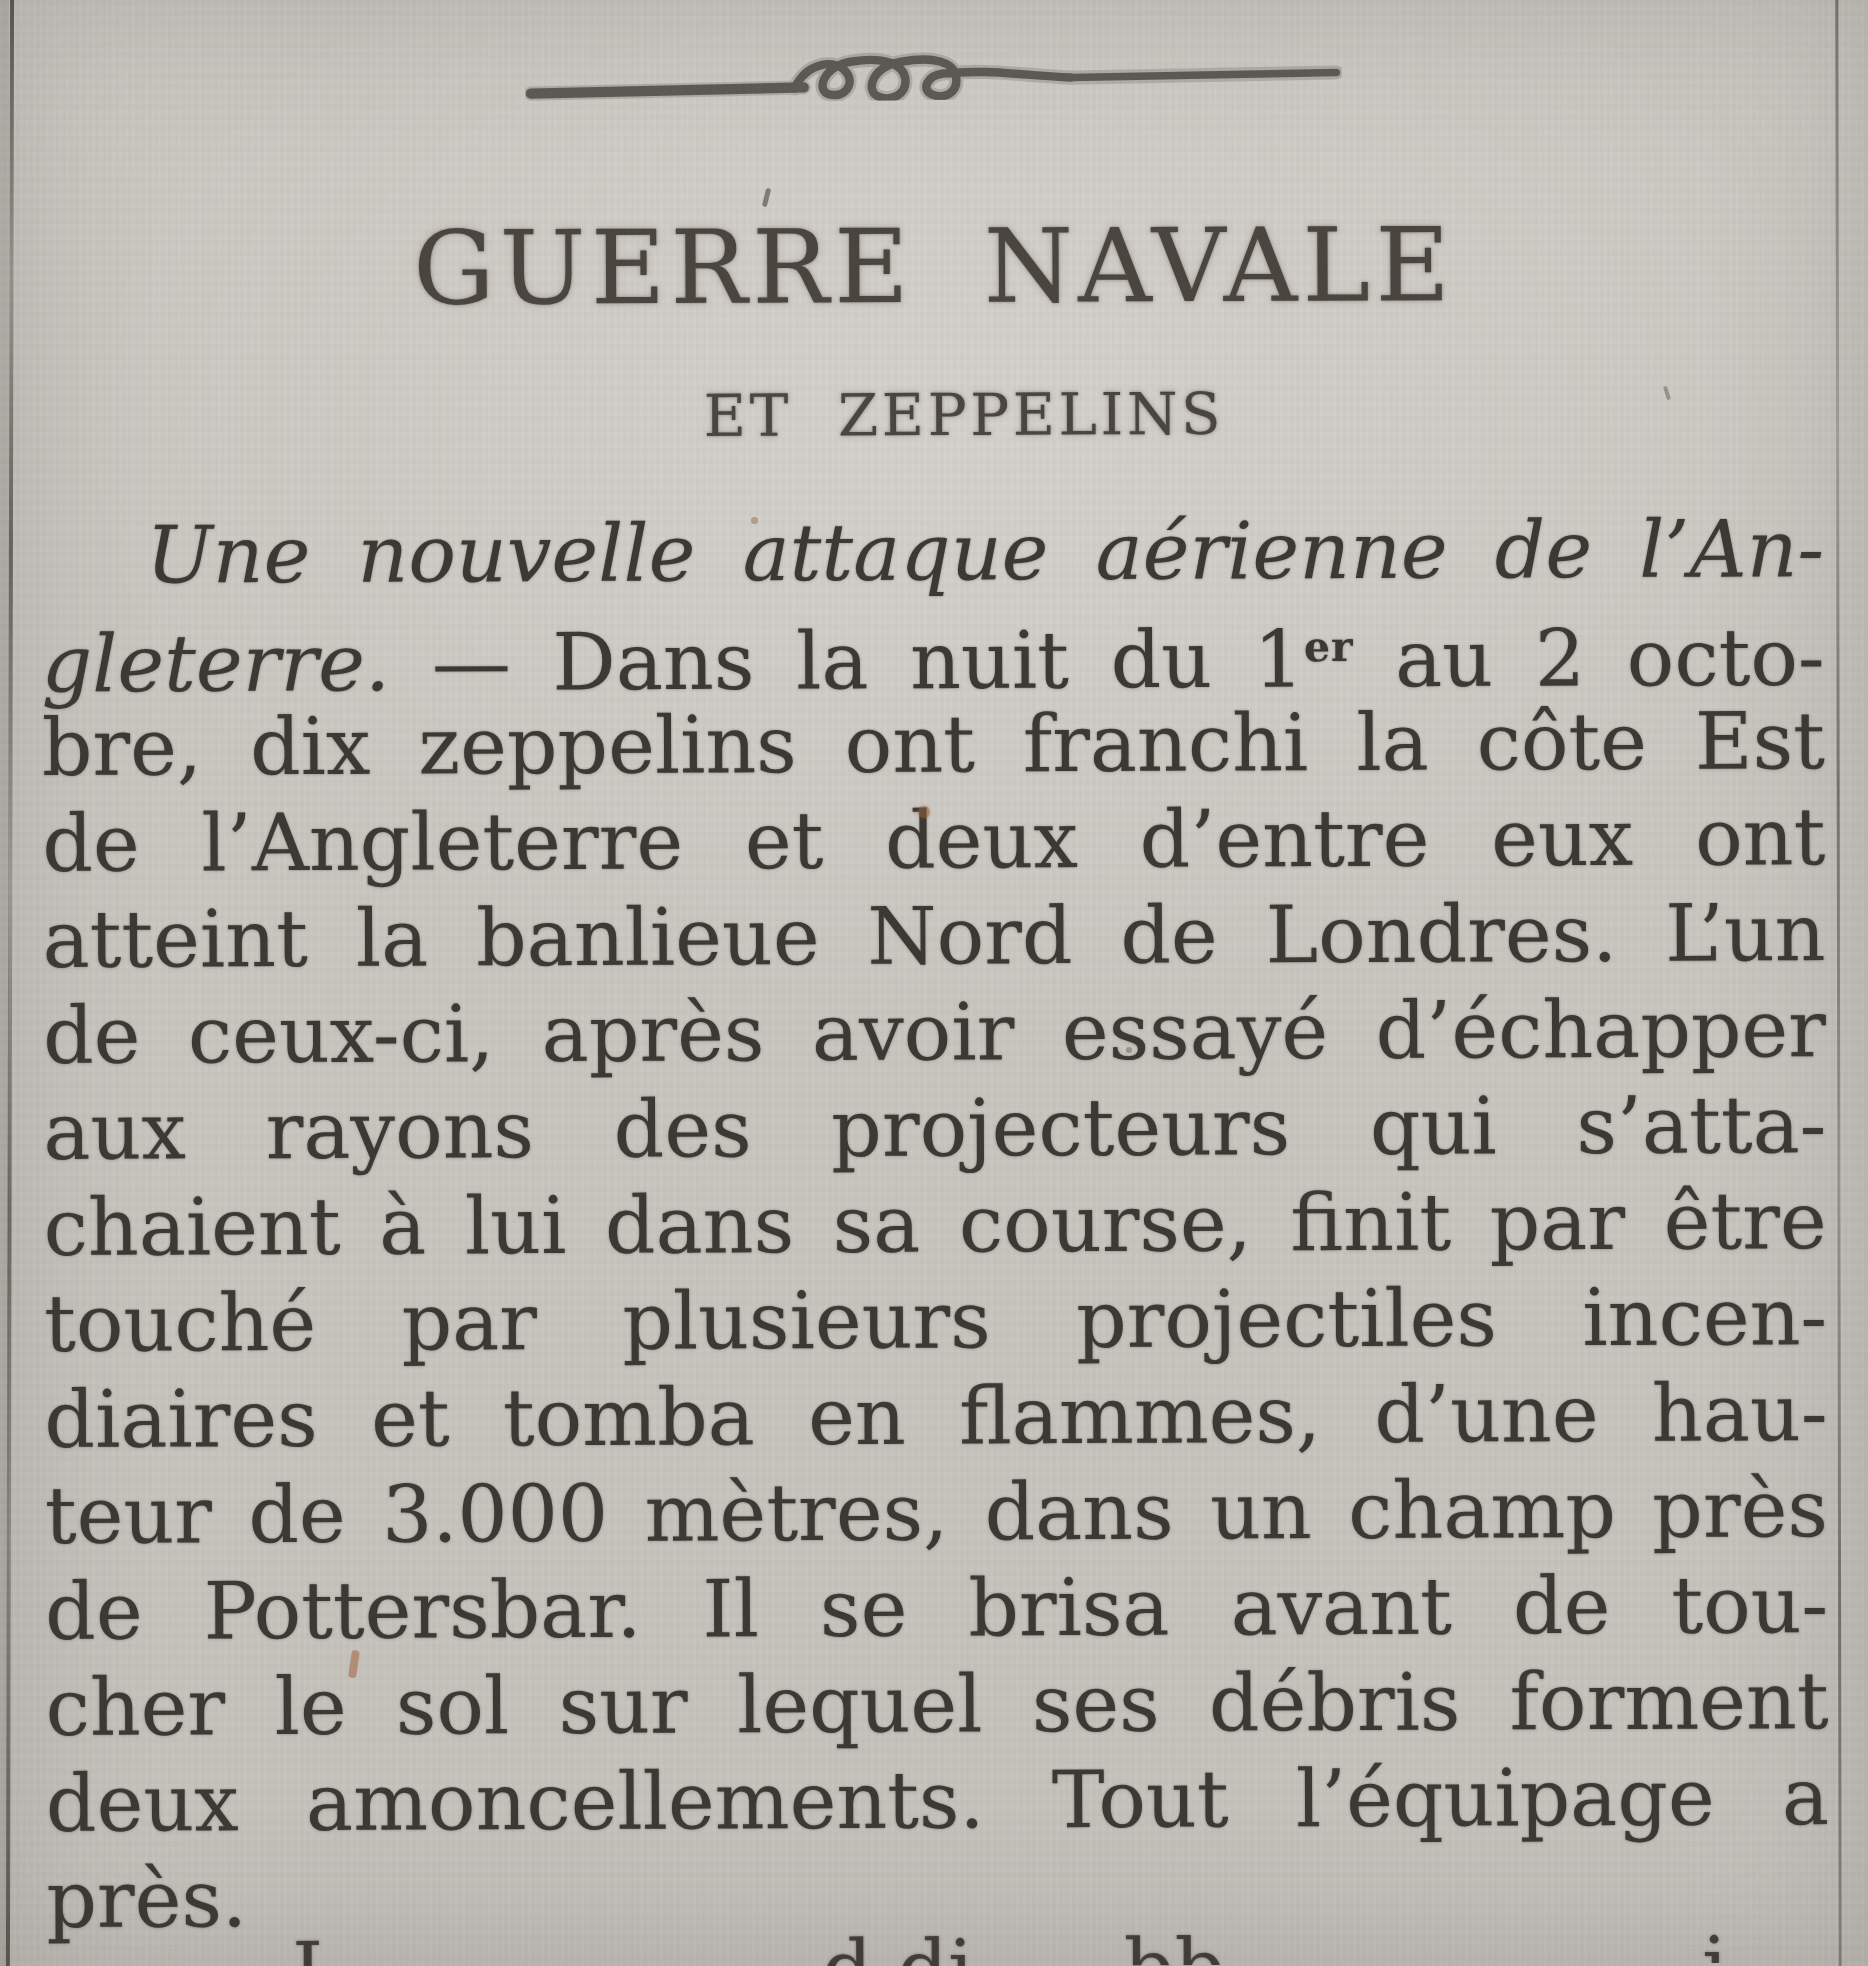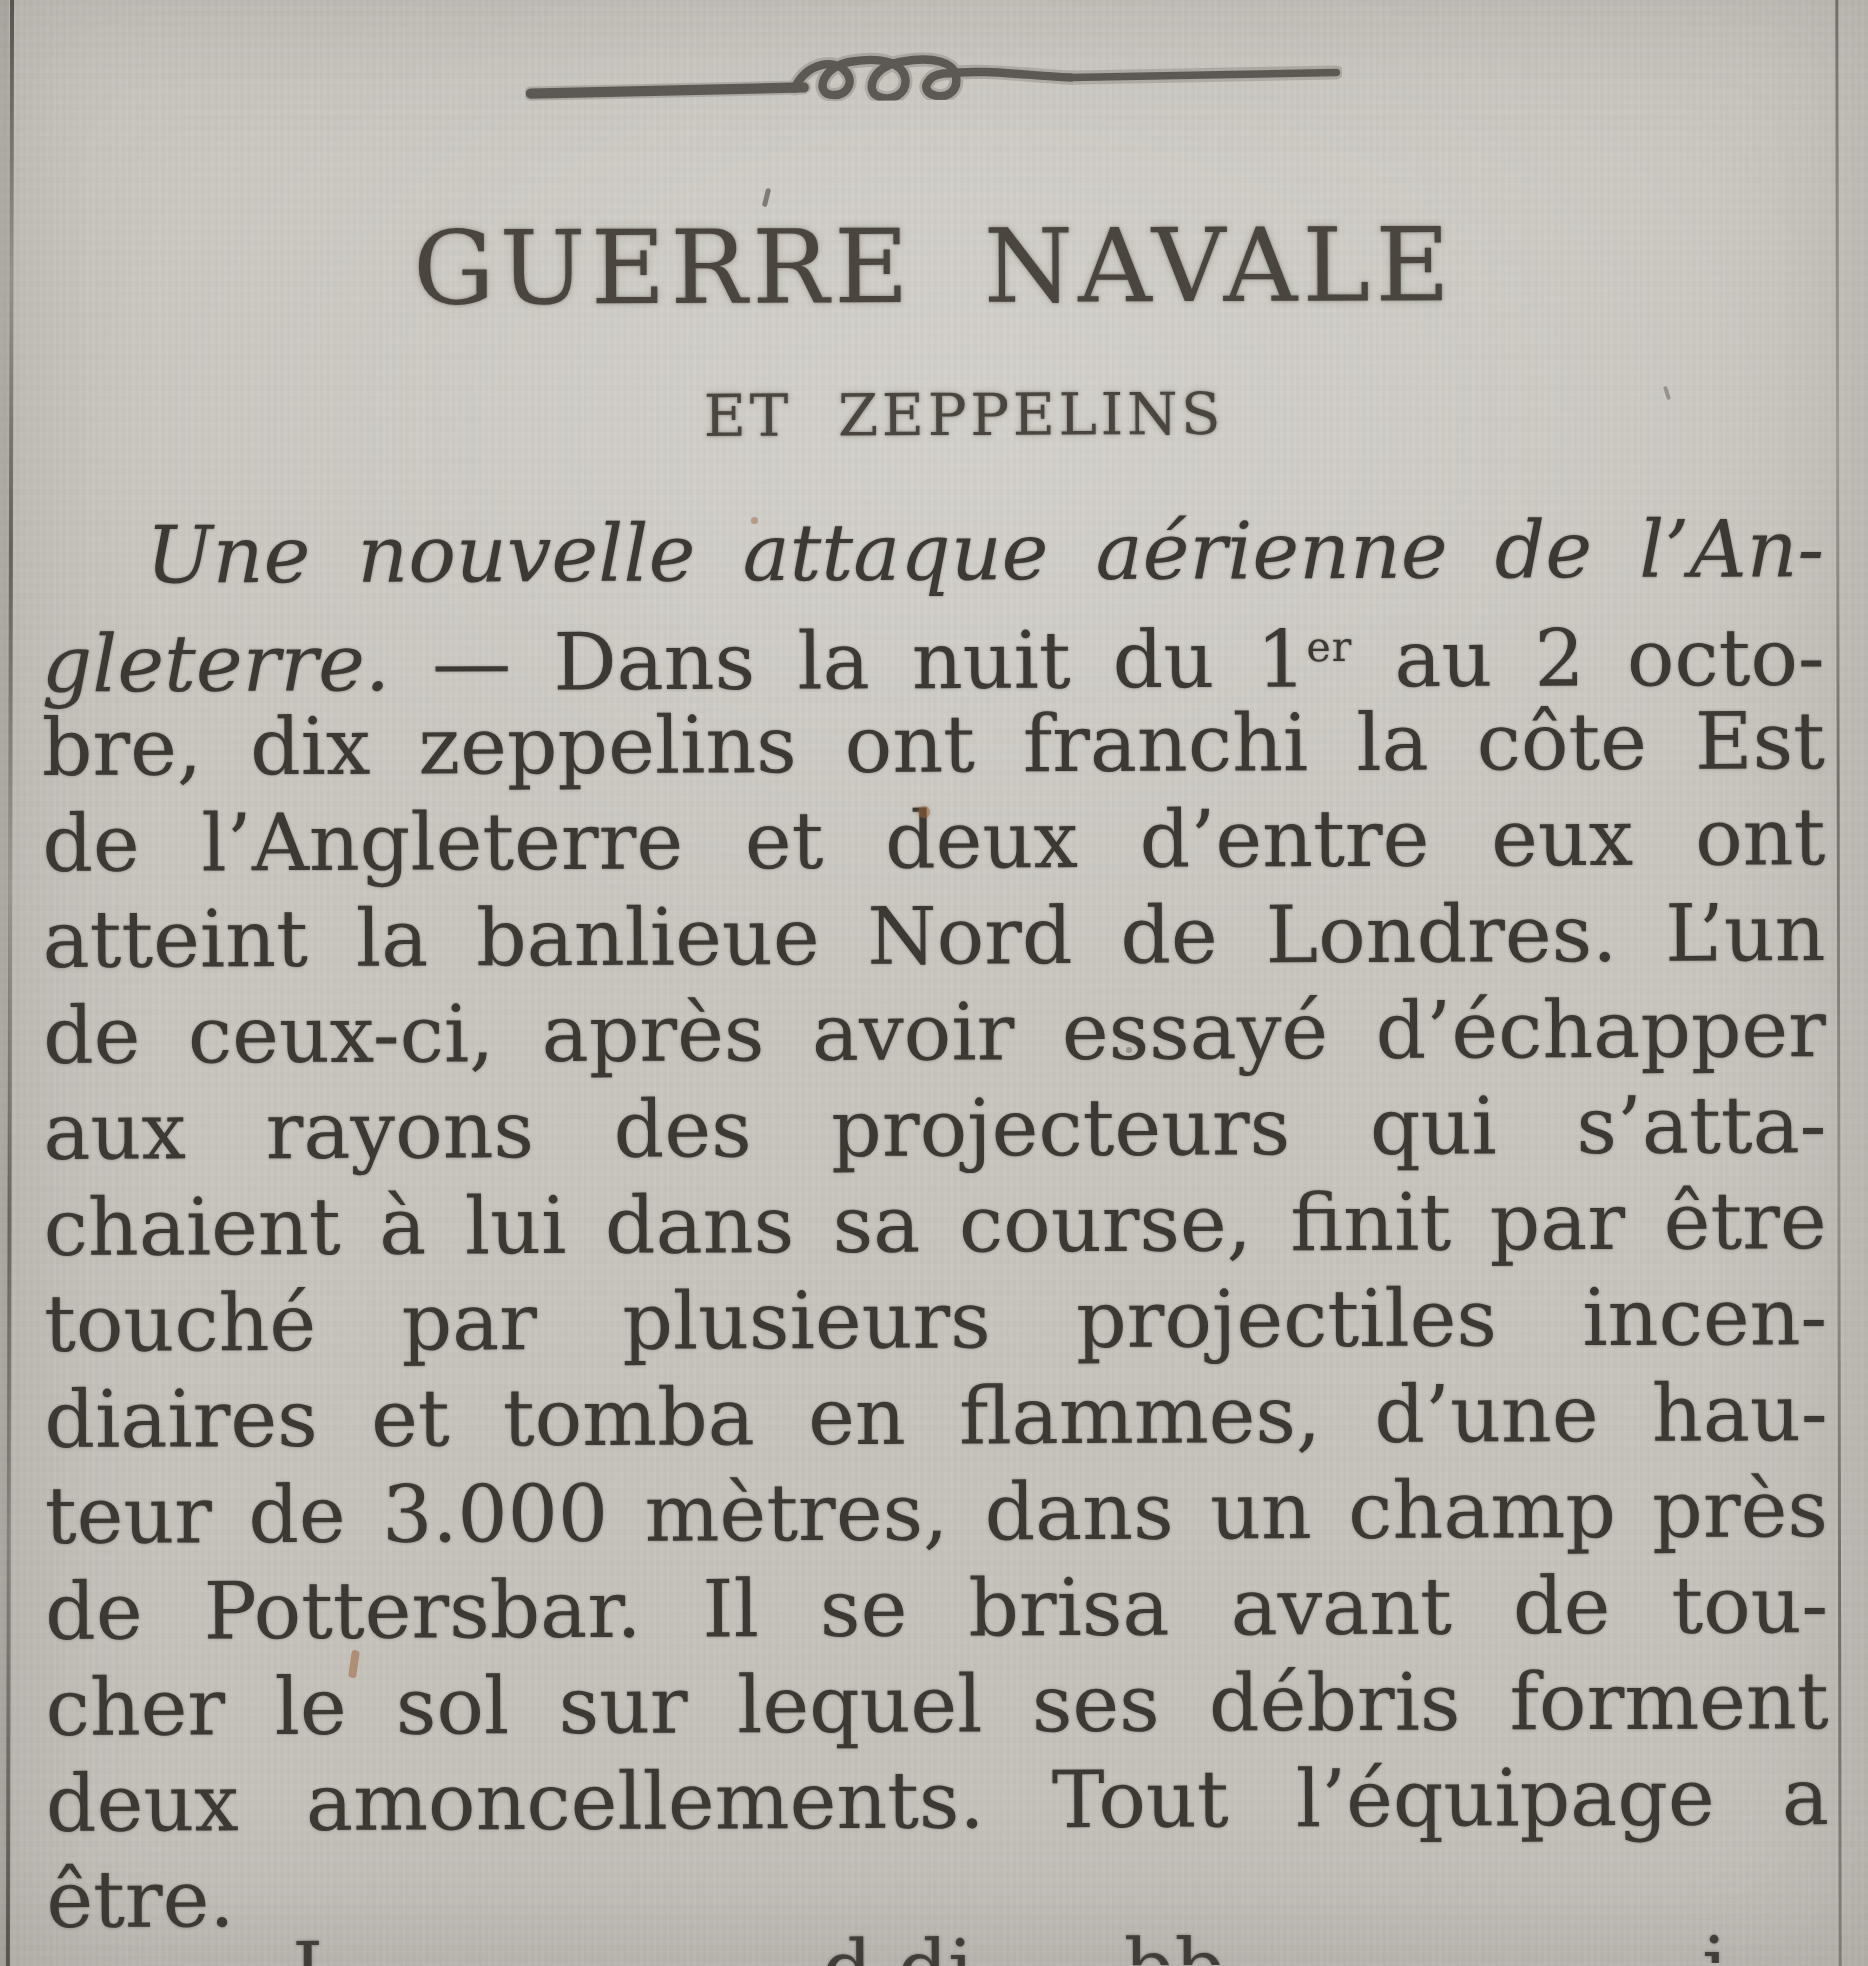--- a/index.html
+++ b/index.html
@@ -64,21 +64,21 @@
     font-size:79px;line-height:96px;
     color:var(--ink,#3c3833);
     text-shadow:0 0 1.9px rgba(58,54,49,0.45), 0 0.9px 3.8px rgba(58,54,49,0.12);
     transform:rotate(-0.22deg);transform-origin:0 0;
   }
   .line{text-align:justify;text-align-last:justify;white-space:nowrap;height:96px;}
   .line.just{white-space:normal;}
   .line.indent{text-indent:105px;}
   .line.no-just{text-align:left;text-align-last:left;}
   .it{font-style:italic;}
-  .sup{font-size:0.52em;vertical-align:0.62em;letter-spacing:0.02em;}
+  .sup{font-size:0.52em;vertical-align:0.62em;letter-spacing:0.02em;font-weight:bold;}
   .cutoff{
     position:absolute;left:41px;top:1921px;width:1783px;height:45px;overflow:hidden;
     font-size:79px;line-height:96px;white-space:pre;
     color:rgba(52,48,44,0.82);
     text-shadow:0 0 2.8px rgba(52,48,44,0.5);
     transform:rotate(-0.22deg);
   }
   .speck{position:absolute;border-radius:50%;}
   .speck.rust1{left:918px;top:806px;width:12.2px;height:12.2px;background:rgba(148,98,56,0.55);box-shadow:0 0 3.8px rgba(148,98,56,0.4);}
   .speck.fiber{left:350px;top:1650px;width:7.5px;height:28px;border-radius:3.8px;background:rgba(156,92,48,0.5);transform:rotate(8deg);}
@@ -124,21 +124,21 @@
       <div class="line just"><span>atteint la banlieue Nord de Londres. L’un</span></div>
       <div class="line just"><span>de ceux-ci, après avoir essayé d’échapper</span></div>
       <div class="line just"><span>aux rayons des projecteurs qui s’atta-</span></div>
       <div class="line just"><span>chaient à lui dans sa course, finit par être</span></div>
       <div class="line just"><span>touché par plusieurs projectiles incen-</span></div>
       <div class="line just"><span>diaires et tomba en flammes, d’une hau-</span></div>
       <div class="line just"><span>teur de 3.000 mètres, dans un champ près</span></div>
       <div class="line just"><span>de Pottersbar. Il se brisa avant de tou-</span></div>
       <div class="line just"><span>cher le sol sur lequel ses débris forment</span></div>
       <div class="line just"><span>deux amoncellements. Tout l’équipage a</span></div>
-      <div class="line just no-just"><span>être.</span></div>
+      <div class="line just no-just"><span>près.</span></div>
     </div>
 
   <div class="cutoff">          L                   d di      bb                   i       bi tt.</div>
 
   <div class="speck rust1"></div>
   <div class="speck fiber"></div>
   <div class="speck tick"></div>
   <div class="speck hair"></div>
   <div class="speck rust2"></div>
   <div class="speck dot1"></div>

